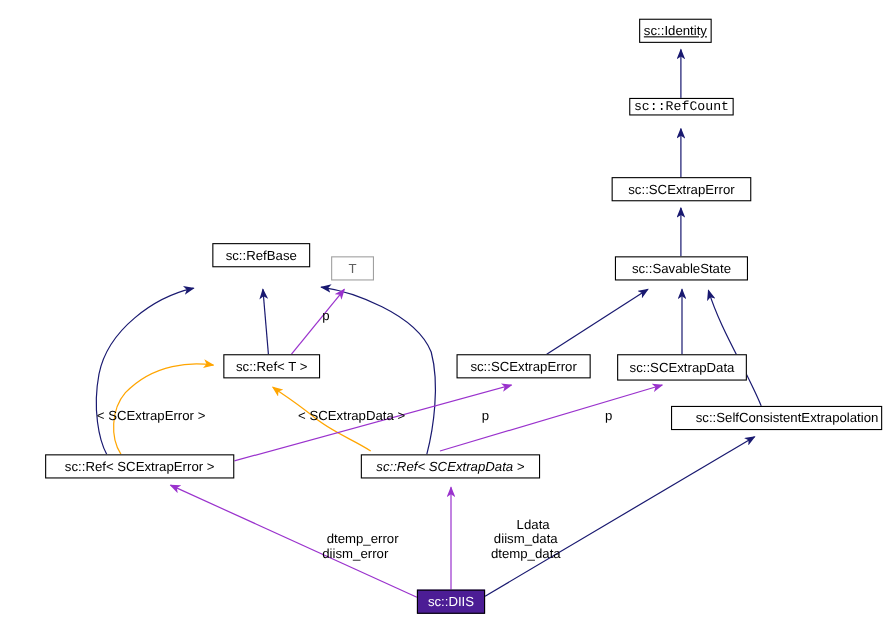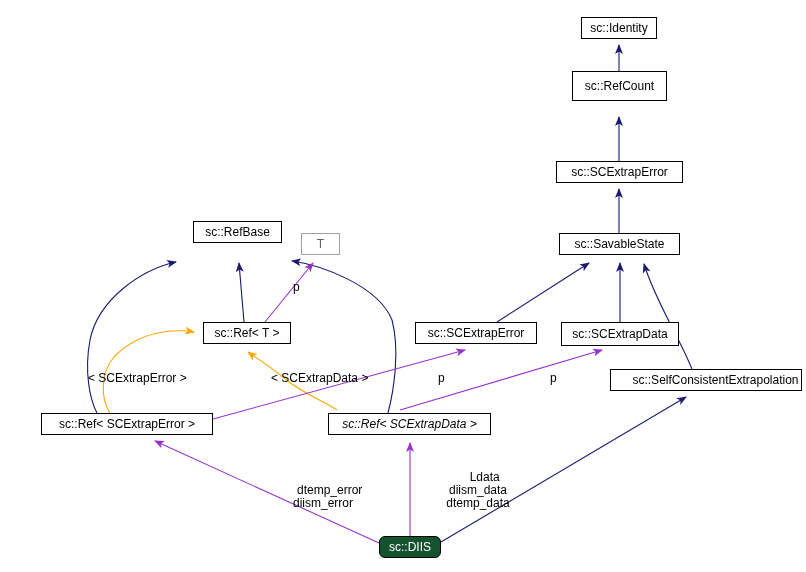--- a/index.html
+++ b/index.html
@@ -31,24 +31,23 @@
     font-size: 12px;
     line-height: 1;
     display: flex;
     align-items: center;
     justify-content: center;
     white-space: nowrap;
     padding: 0 5px;
     z-index: 5;
   }
   .node.current {
-    background: #14532d;
+    background: #4c1d95;
     color: #ffffff;
     border-color: #000000;
-    border-radius: 6px;
   }
   .node.tparam {
     border: 1px solid #a0a0a0;
     color: #606060;
   }
   .edge-label {
     position: absolute;
     font-size: 12px;
     color: #000000;
     line-height: 13px;
@@ -128,25 +127,25 @@
       <path d="M379,543 L155,441" marker-end="url(#arrow-purple)"></path>
     </g>
     <g stroke="#9a32cd" stroke-width="1.1" fill="none">
       <path d="M410,536 L410,443" marker-end="url(#arrow-purple)"></path>
     </g>
     <g stroke="#191970" stroke-width="1.1" fill="none">
       <path d="M441,542 L686,397" marker-end="url(#arrow-navy)"></path>
     </g>
   </svg>
 
-  <div class="node" style="left:581px; top:17px; width:76px; height:22px;">
+  <div class="node" style="left:581px; top:17px; width:66px; height:22px;text-decoration:underline;">
     <span>sc::Identity</span>
   </div>
 
-  <div class="node" style="left:572px; top:71px; width:95px; height:30px;">
+  <div class="node" style="left:572px; top:89px; width:95px; height:16px;font-family:Liberation Mono, monospace;">
     <span>sc::RefCount</span>
   </div>
 
   <div class="node" style="left:556px; top:161px; width:127px; height:22px;">
     <span>sc::SCExtrapError</span>
   </div>
 
   <div class="node" style="left:559px; top:233px; width:121px; height:22px;">
     <span>sc::SavableState</span>
   </div>

